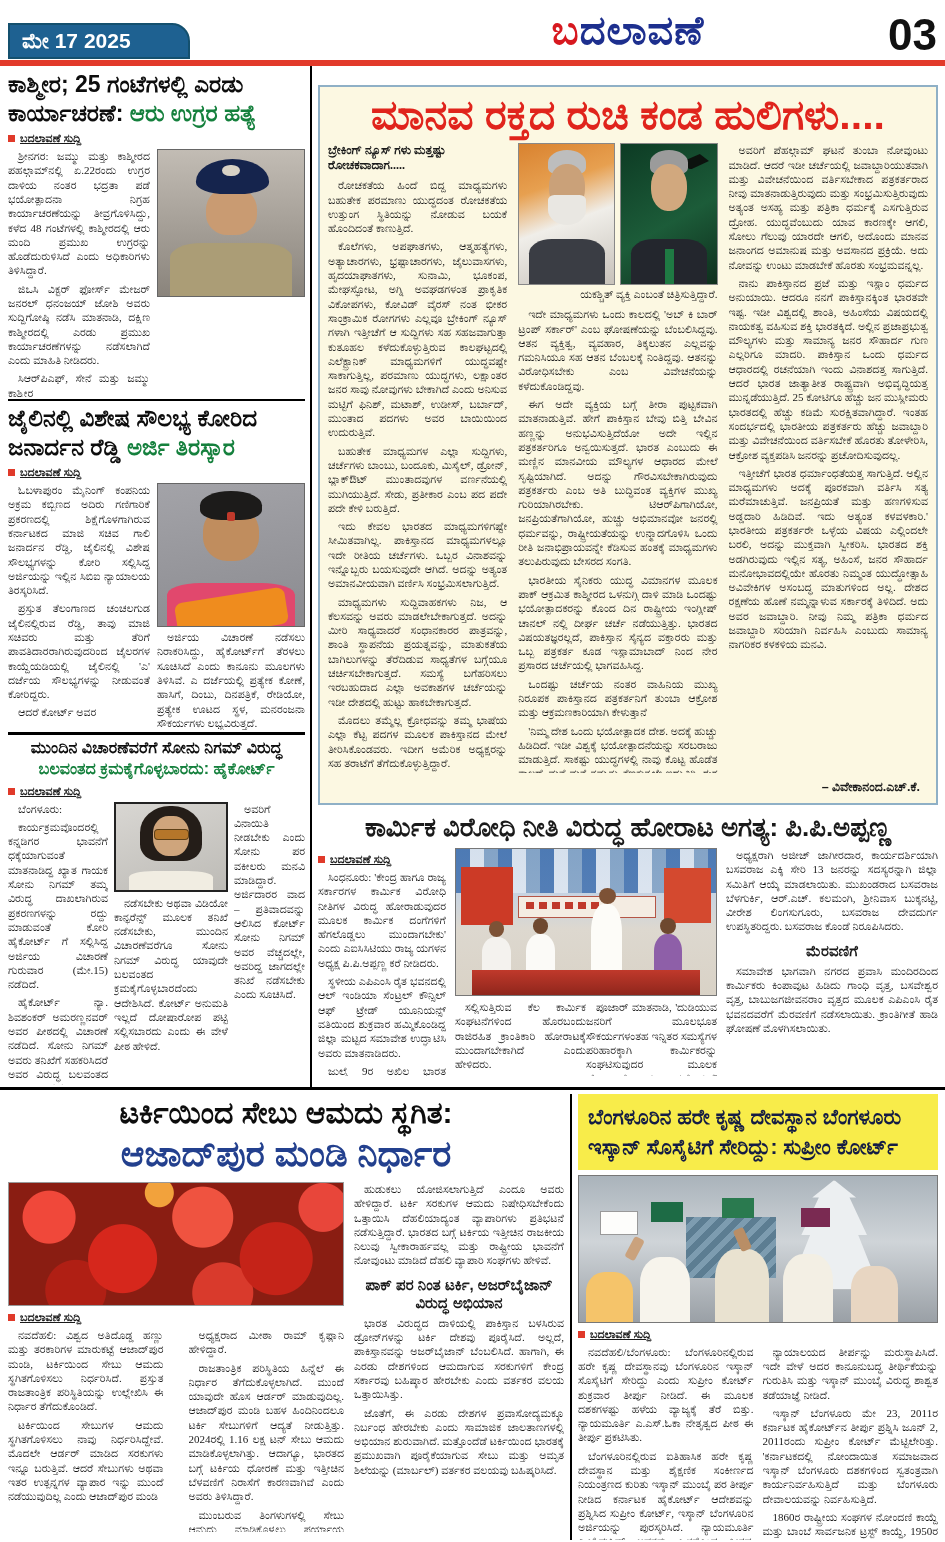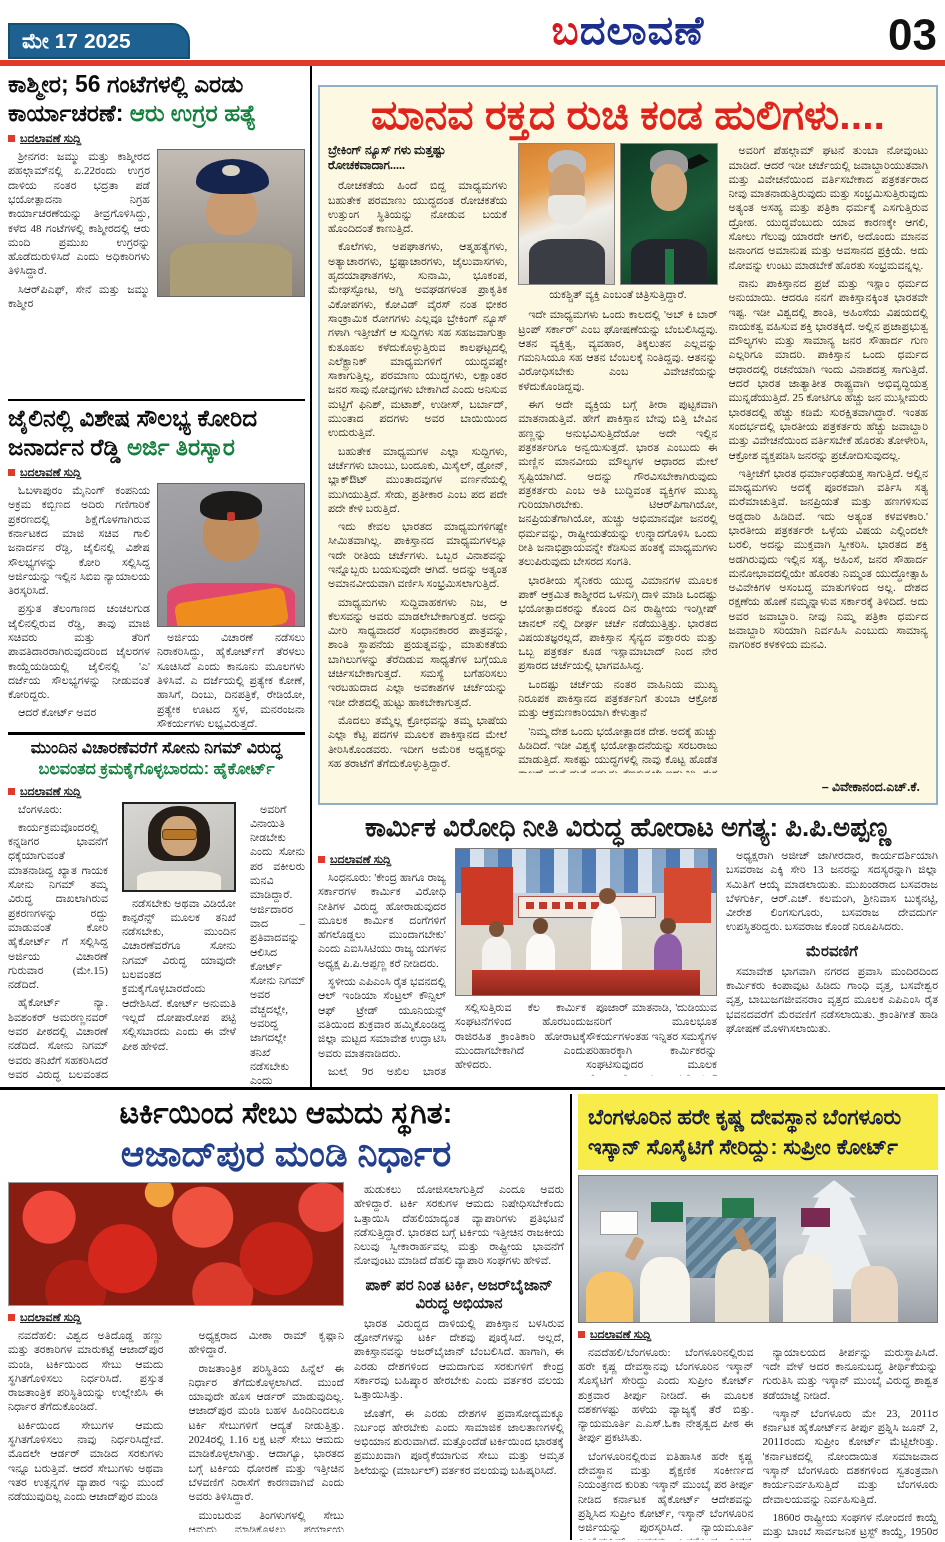--- a/index.html
+++ b/index.html
@@ -116,34 +116,34 @@
               border:2px solid #8fb0c6;padding:6px 8px;}
   .t-headline{font-family:"Liberation Sans",sans-serif;font-weight:bold;color:#e0241c;
               text-align:center;font-size:41px;line-height:1.08;margin:0 0 6px 0;}
   .t-body{display:flex;gap:11px;height:630px;overflow:hidden;}
   .t-c1{flex-basis:31%;}
   .t-c2{flex-basis:34.5%;}
   .t-c3{flex-basis:34.5%;}
   .intro{font-weight:bold;font-size:12px;margin:0 0 5px 0;}
   .t-photos{display:flex;gap:5px;height:142px;margin-bottom:2px;}
   .t-photos .photo{flex:1;border:1px solid #888;}
-  .t-cap{font-size:11px;text-align:center;margin:3px 0 6px 0;}
+  .t-cap{font-size:11px;text-align:right;margin:3px 0 6px 0;}
   .signature{position:absolute;right:16px;bottom:8px;font-weight:bold;font-size:12.5px;
              font-family:"Liberation Sans",sans-serif;}
   
   #art-reddy{left:8px;top:404px;width:297px;height:326px;}
   #art-reddy .hl{font-size:23px;line-height:1.24;}
   .r-body{display:flex;gap:7px;}
   .r-c1{width:142px;}
   .r-c2{width:148px;}
   .reddy-photo{height:142px;border:1px solid #666;margin-bottom:3px;}
   
   #art-sonu{left:8px;top:738px;width:297px;height:347px;}
   #art-sonu .hl{font-size:16px;line-height:1.3;text-align:center;}
-  .s-body{display:flex;gap:14px;}
+  .s-body{display:flex;gap:6px;}
   .s-c1{width:100px;}
   .s-mid{width:114px;}
   .s-c3{flex:1;}
   .sonu-photo{height:86px;border:2px solid #222;margin-bottom:4px;}
   
   #art-labor{left:318px;top:812px;width:620px;height:273px;}
   .l-headline{font-family:"Liberation Sans",sans-serif;font-weight:bold;font-size:26px;
               text-align:center;margin:0 0 5px 0;}
   .l-body{display:flex;gap:9px;height:228px;overflow:hidden;}
   .l-c1{width:128px;}
@@ -188,28 +188,29 @@
   <div class="page-number">03</div>
   <div class="red-rule"></div>
 
   <div class="vdiv" id="vdiv-left"></div>
   <div class="hdiv" id="hdiv-k"></div>
   <div class="hdiv" id="hdiv-r"></div>
   <div class="hdiv" id="hdiv-main"></div>
   <div class="vdiv" id="vdiv-bottom"></div>
 
   <section id="art-kashmir">
-    <h2 class="hl"><span>ಕಾಶ್ಮೀರ; 56 ಗಂಟೆಗಳಲ್ಲಿ ಎರಡು ಕಾರ್ಯಾಚರಣೆ: </span><span class="hr-red">ಆರು ಉಗ್ರರ ಹತ್ಯೆ</span></h2>
+    <h2 class="hl"><span>ಕಾಶ್ಮೀರ; 25 ಗಂಟೆಗಳಲ್ಲಿ ಎರಡು ಕಾರ್ಯಾಚರಣೆ: </span><span class="hr-red">ಆರು ಉಗ್ರರ ಹತ್ಯೆ</span></h2>
     <div class="byline">
       <span class="sq"></span>
       <span class="byl">ಬದಲಾವಣೆ ಸುದ್ದಿ</span>
     </div>
     <div class="k-body">
       <div class="col k-c1">
           <p class="para">ಶ್ರೀನಗರ: ಜಮ್ಮು ಮತ್ತು ಕಾಶ್ಮೀರದ ಪಹಲ್ಗಾಮ್‌ನಲ್ಲಿ ಏ.22ರಂದು ಉಗ್ರರ ದಾಳಿಯ ನಂತರ ಭದ್ರತಾ ಪಡೆ ಭಯೋತ್ಪಾದನಾ ನಿಗ್ರಹ ಕಾರ್ಯಾಚರಣೆಯನ್ನು ತೀವ್ರಗೊಳಿಸಿದ್ದು, ಕಳೆದ 48 ಗಂಟೆಗಳಲ್ಲಿ ಕಾಶ್ಮೀರದಲ್ಲಿ ಆರು ಮಂದಿ ಪ್ರಮುಖ ಉಗ್ರರನ್ನು ಹೊಡೆದುರುಳಿಸಿದೆ ಎಂದು ಅಧಿಕಾರಿಗಳು ತಿಳಿಸಿದ್ದಾರೆ.</p>
+          <p class="para">ಜಿಒಸಿ ವಿಕ್ಟರ್ ಫೋರ್ಸ್ ಮೇಜರ್ ಜನರಲ್ ಧನಂಜಯ್ ಜೋಶಿ ಅವರು ಸುದ್ದಿಗೋಷ್ಠಿ ನಡೆಸಿ ಮಾತನಾಡಿ, ದಕ್ಷಿಣ ಕಾಶ್ಮೀರದಲ್ಲಿ ಎರಡು ಪ್ರಮುಖ ಕಾರ್ಯಾಚರಣೆಗಳನ್ನು ನಡೆಸಲಾಗಿದೆ ಎಂದು ಮಾಹಿತಿ ನೀಡಿದರು.</p>
           <p class="para">ಸಿಆರ್‌ಪಿಎಫ್, ಸೇನೆ ಮತ್ತು ಜಮ್ಮು ಕಾಶ್ಮೀರ</p>
         </div>
       <div class="k-c2">
         <div class="photo officer-photo">
           <i class="torso"></i>
           <i class="face"></i>
           <i class="beret"></i>
           <i class="badge"></i>
         </div>
       </div>

